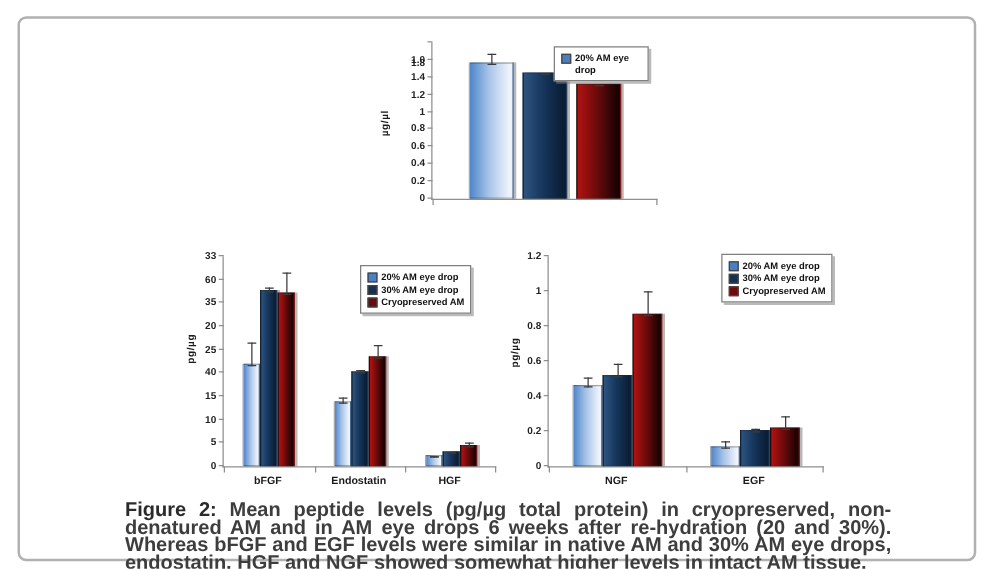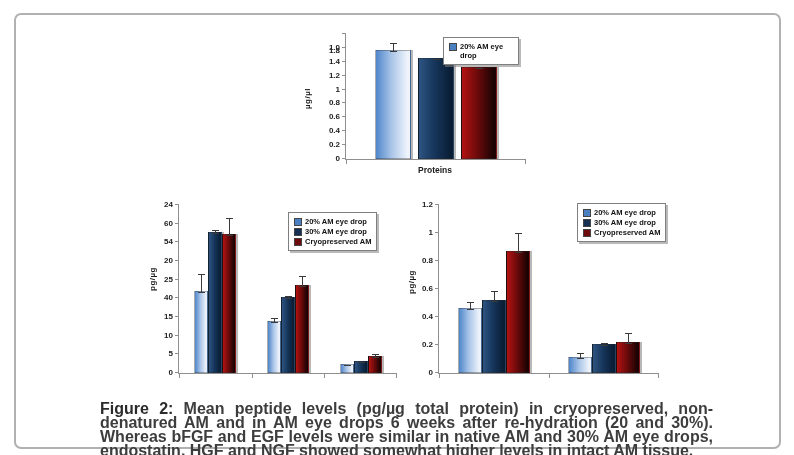--- a/index.html
+++ b/index.html
@@ -112,23 +112,20 @@
           <div class="barwrap">
             <div class="bar" style="height: 90px; background: linear-gradient(90deg, rgb(179, 19, 18) 0%, rgb(109, 10, 11) 45%, rgb(28, 3, 3) 92%, rgb(28, 3, 3) 100%);"></div>
             <div class="err" style="left: 50%; bottom: 90px; height: 1px; background: rgb(58, 58, 58);">
               <div class="cap-top" style="background: rgb(58, 58, 58);"></div>
               <div class="cap-bot" style="background: rgb(58, 58, 58);"></div>
             </div>
           </div>
         </div>
       </div>
     </div>
-    <div class="cats">
-      <span>Proteins</span>
-    </div>
     <div class="legend">
       <div class="leg-item">
         <span class="leg-marker" style="background: rgb(74, 127, 193);"></span>
         <span class="leg-label">20% AM eye drop</span>
       </div>
     </div>
   </div>
 <div class="chart c-bl">
     <div class="ylabel">pg/µg</div>
     <div class="plot">
@@ -139,25 +136,25 @@
       <div class="ytick" style="bottom: 33.3333px;">10</div>
       <div class="ymark" style="bottom: 37.3333px; background: rgb(143, 143, 143);"></div>
       <div class="ytick" style="bottom: 52px;">15</div>
       <div class="ymark" style="bottom: 56px; background: rgb(143, 143, 143);"></div>
       <div class="ytick" style="bottom: 70.6667px;">40</div>
       <div class="ymark" style="bottom: 74.6667px; background: rgb(143, 143, 143);"></div>
       <div class="ytick" style="bottom: 89.3333px;">25</div>
       <div class="ymark" style="bottom: 93.3333px; background: rgb(143, 143, 143);"></div>
       <div class="ytick" style="bottom: 108px;">20</div>
       <div class="ymark" style="bottom: 112px; background: rgb(143, 143, 143);"></div>
-      <div class="ytick" style="bottom: 126.667px;">54</div>
+      <div class="ytick" style="bottom: 126.667px;">35</div>
       <div class="ymark" style="bottom: 130.667px; background: rgb(143, 143, 143);"></div>
       <div class="ytick" style="bottom: 145.333px;">60</div>
       <div class="ymark" style="bottom: 149.333px; background: rgb(143, 143, 143);"></div>
-      <div class="ytick" style="bottom: 164px;">24</div>
+      <div class="ytick" style="bottom: 164px;">33</div>
       <div class="ymark" style="bottom: 168px; background: rgb(143, 143, 143);"></div>
       <div class="xmark" style="left: 0px; background: rgb(143, 143, 143);"></div>
       <div class="xmark" style="left: 72.6667px; background: rgb(143, 143, 143);"></div>
       <div class="xmark" style="left: 145.333px; background: rgb(143, 143, 143);"></div>
       <div class="xmark" style="left: 217px; background: rgb(143, 143, 143);"></div>
       <div class="groups">
         <div class="group">
           <div class="barwrap">
             <div class="bar" style="height: 80px; background: linear-gradient(90deg, rgb(79, 134, 202) 0%, rgb(168, 196, 232) 45%, rgb(238, 243, 251) 92%, rgb(238, 243, 251) 100%);"></div>
             <div class="err" style="left: 50%; bottom: 80px; height: 19px; background: rgb(58, 58, 58);">
@@ -220,20 +217,25 @@
           </div>
           <div class="barwrap">
             <div class="bar" style="height: 15px; background: linear-gradient(90deg, rgb(179, 19, 18) 0%, rgb(109, 10, 11) 45%, rgb(28, 3, 3) 92%, rgb(28, 3, 3) 100%);"></div>
             <div class="err" style="left: 50%; bottom: 15px; height: 4px; background: rgb(58, 58, 58);">
               <div class="cap-top" style="background: rgb(58, 58, 58);"></div>
               <div class="cap-bot" style="background: rgb(58, 58, 58);"></div>
             </div>
           </div>
         </div>
       </div>
+    </div>
+    <div class="cats">
+      <span>bFGF</span>
+      <span>Endostatin</span>
+      <span>HGF</span>
     </div>
     <div class="legend">
       <div class="leg-item">
         <span class="leg-marker" style="background: rgb(74, 127, 193);"></span>
         <span class="leg-label">20% AM eye drop</span>
       </div>
       <div class="leg-item">
         <span class="leg-marker" style="background: rgb(21, 48, 82);"></span>
         <span class="leg-label">30% AM eye drop</span>
       </div>
@@ -305,20 +307,24 @@
           <div class="barwrap">
             <div class="bar" style="height: 29px; background: linear-gradient(90deg, rgb(179, 19, 18) 0%, rgb(109, 10, 11) 45%, rgb(28, 3, 3) 92%, rgb(28, 3, 3) 100%);"></div>
             <div class="err" style="left: 50%; bottom: 29px; height: 11px; background: rgb(58, 58, 58);">
               <div class="cap-top" style="background: rgb(58, 58, 58);"></div>
               <div class="cap-bot" style="background: rgb(58, 58, 58);"></div>
             </div>
           </div>
         </div>
       </div>
     </div>
+    <div class="cats">
+      <span>NGF</span>
+      <span>EGF</span>
+    </div>
     <div class="legend">
       <div class="leg-item">
         <span class="leg-marker" style="background: rgb(74, 127, 193);"></span>
         <span class="leg-label">20% AM eye drop</span>
       </div>
       <div class="leg-item">
         <span class="leg-marker" style="background: rgb(21, 48, 82);"></span>
         <span class="leg-label">30% AM eye drop</span>
       </div>
       <div class="leg-item">

